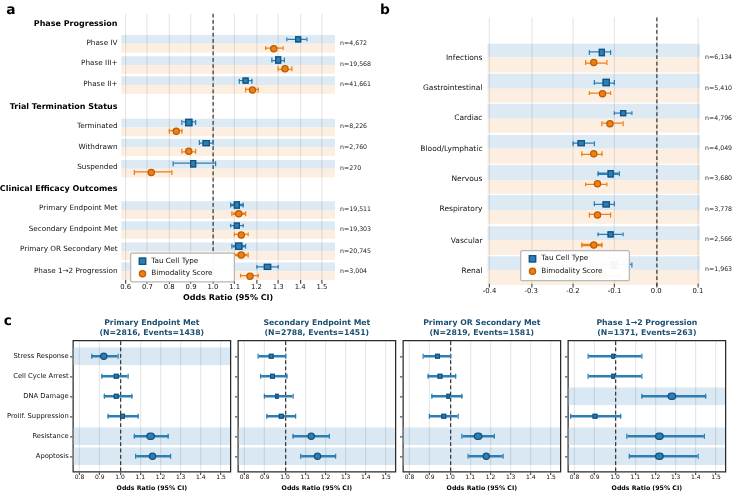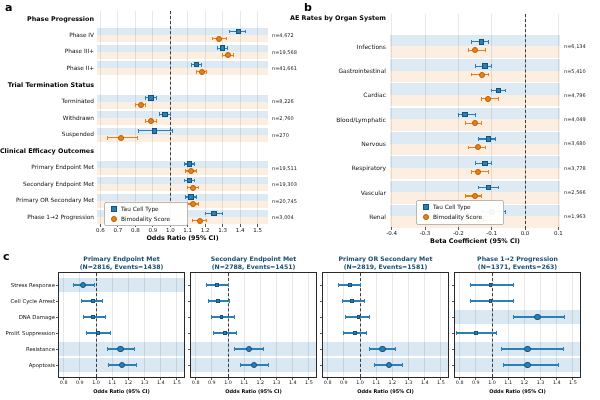--- a/index.html
+++ b/index.html
@@ -169,21 +169,20 @@
     <div style="position: absolute; white-space: nowrap; left: 192.469px; top: 218.7px; width: 1px; height: 3.8px; background: rgb(239, 126, 20);"></div>
     <div style="position: absolute; white-space: nowrap; left: 206.429px; top: 218.7px; width: 1px; height: 3.8px; background: rgb(239, 126, 20);"></div>
     <div style="position: absolute; white-space: nowrap; left: 196.949px; top: 217.6px; width: 6px; height: 6px; background: rgb(239, 126, 20); border: 1px solid rgb(185, 92, 3); border-radius: 50%;"></div>
     <div style="position: absolute; white-space: nowrap; left: 272px; top: 214.3px; font-size: 5px; color: rgb(34, 34, 34);">n=3,004</div>
     <div style="position: absolute; white-space: nowrap; left: 112.5px; width: 140px; top: 234px; text-align: center; font-size: 6.4px; font-weight: bold; color: rgb(0, 0, 0);">Odds Ratio (95% CI)</div>
     <div style="position: absolute; white-space: nowrap; left: 104px; top: 202px; width: 84px; height: 24px; background: rgba(255, 255, 255, 0.95); border: 0.8px solid rgb(184, 184, 184); border-radius: 2px;"></div>
     <div style="position: absolute; white-space: nowrap; left: 111.2px; top: 206.2px; width: 5.6px; height: 5.6px; background: rgb(43, 127, 180); border: 1px solid rgb(20, 81, 124);"></div>
     <div style="position: absolute; white-space: nowrap; left: 121px; top: 205.8px; font-size: 5.8px; color: rgb(17, 17, 17);">Tau Cell Type</div>
     <div style="position: absolute; white-space: nowrap; left: 111px; top: 216px; width: 6px; height: 6px; background: rgb(239, 126, 20); border: 1px solid rgb(185, 92, 3); border-radius: 50%;"></div>
     <div style="position: absolute; white-space: nowrap; left: 121px; top: 215.8px; font-size: 5.8px; color: rgb(17, 17, 17);">Bimodality Score</div>
-    <div style="position: absolute; white-space: nowrap; left: 246px; width: 140px; top: 14px; text-align: right; font-size: 6.4px; font-weight: bold; color: rgb(0, 0, 0);">AE Rates by Organ System</div>
     <div style="position: absolute; white-space: nowrap; left: 390px; top: 34.8px; width: 170px; height: 11.5px; background: rgb(221, 234, 244);"></div>
     <div style="position: absolute; white-space: nowrap; left: 390px; top: 46.3px; width: 170px; height: 11.5px; background: rgb(252, 239, 225);"></div>
     <div style="position: absolute; white-space: nowrap; left: 390px; top: 59.1px; width: 170px; height: 11.5px; background: rgb(221, 234, 244);"></div>
     <div style="position: absolute; white-space: nowrap; left: 390px; top: 70.6px; width: 170px; height: 11.5px; background: rgb(252, 239, 225);"></div>
     <div style="position: absolute; white-space: nowrap; left: 390px; top: 83.4px; width: 170px; height: 11.5px; background: rgb(221, 234, 244);"></div>
     <div style="position: absolute; white-space: nowrap; left: 390px; top: 94.9px; width: 170px; height: 11.5px; background: rgb(252, 239, 225);"></div>
     <div style="position: absolute; white-space: nowrap; left: 390px; top: 107.7px; width: 170px; height: 11.5px; background: rgb(221, 234, 244);"></div>
     <div style="position: absolute; white-space: nowrap; left: 390px; top: 119.2px; width: 170px; height: 11.5px; background: rgb(252, 239, 225);"></div>
     <div style="position: absolute; white-space: nowrap; left: 390px; top: 132px; width: 170px; height: 11.5px; background: rgb(221, 234, 244);"></div>
     <div style="position: absolute; white-space: nowrap; left: 390px; top: 143.5px; width: 170px; height: 11.5px; background: rgb(252, 239, 225);"></div>
@@ -285,21 +284,20 @@
     <div style="position: absolute; white-space: nowrap; left: 236px; width: 150px; top: 212.9px; text-align: right; font-size: 6px; color: rgb(17, 17, 17);">Renal</div>
     <div style="position: absolute; white-space: nowrap; left: 481.667px; top: 211.3px; width: 23.3333px; height: 1.2px; background: rgb(43, 127, 180);"></div>
     <div style="position: absolute; white-space: nowrap; left: 481.167px; top: 210px; width: 1px; height: 3.8px; background: rgb(43, 127, 180);"></div>
     <div style="position: absolute; white-space: nowrap; left: 504.5px; top: 210px; width: 1px; height: 3.8px; background: rgb(43, 127, 180);"></div>
     <div style="position: absolute; white-space: nowrap; left: 488.867px; top: 209.1px; width: 5.6px; height: 5.6px; background: rgb(43, 127, 180); border: 1px solid rgb(20, 81, 124);"></div>
     <div style="position: absolute; white-space: nowrap; left: 471.667px; top: 219.7px; width: 23.3333px; height: 1.2px; background: rgb(239, 126, 20);"></div>
     <div style="position: absolute; white-space: nowrap; left: 471.167px; top: 218.4px; width: 1px; height: 3.8px; background: rgb(239, 126, 20);"></div>
     <div style="position: absolute; white-space: nowrap; left: 494.5px; top: 218.4px; width: 1px; height: 3.8px; background: rgb(239, 126, 20);"></div>
     <div style="position: absolute; white-space: nowrap; left: 478.667px; top: 217.3px; width: 6px; height: 6px; background: rgb(239, 126, 20); border: 1px solid rgb(185, 92, 3); border-radius: 50%;"></div>
     <div style="position: absolute; white-space: nowrap; left: 564px; top: 213.3px; font-size: 5px; color: rgb(34, 34, 34);">n=1,963</div>
-    <div style="position: absolute; white-space: nowrap; left: 405px; width: 140px; top: 236.5px; text-align: center; font-size: 6.4px; font-weight: bold; color: rgb(0, 0, 0);">Beta Coefficient (95% CI)</div>
     <div style="position: absolute; white-space: nowrap; left: 416px; top: 200px; width: 88px; height: 25px; background: rgba(255, 255, 255, 0.95); border: 0.8px solid rgb(184, 184, 184); border-radius: 2px;"></div>
     <div style="position: absolute; white-space: nowrap; left: 423.2px; top: 204.2px; width: 5.6px; height: 5.6px; background: rgb(43, 127, 180); border: 1px solid rgb(20, 81, 124);"></div>
     <div style="position: absolute; white-space: nowrap; left: 433px; top: 203.8px; font-size: 5.8px; color: rgb(17, 17, 17);">Tau Cell Type</div>
     <div style="position: absolute; white-space: nowrap; left: 423px; top: 214px; width: 6px; height: 6px; background: rgb(239, 126, 20); border: 1px solid rgb(185, 92, 3); border-radius: 50%;"></div>
     <div style="position: absolute; white-space: nowrap; left: 433px; top: 213.8px; font-size: 5.8px; color: rgb(17, 17, 17);">Bimodality Score</div>
     <div style="position: absolute; white-space: nowrap; left: 48px; width: 147px; top: 255px; text-align: center; font-size: 6.2px; font-weight: bold; color: rgb(27, 79, 114);">Primary Endpoint Met</div>
     <div style="position: absolute; white-space: nowrap; left: 48px; width: 147px; top: 263px; text-align: center; font-size: 6.2px; font-weight: bold; color: rgb(27, 79, 114);">(N=2816, Events=1438)</div>
     <div style="position: absolute; white-space: nowrap; left: 58px; top: 272px; width: 127px; height: 106px; border: 0.8px solid rgb(42, 42, 42); background: rgb(255, 255, 255);"></div>
     <div style="position: absolute; white-space: nowrap; left: 58.8px; top: 277.7px; width: 125.4px; height: 14.6px; background: rgb(217, 232, 242);"></div>
     <div style="position: absolute; white-space: nowrap; left: 58.8px; top: 341.7px; width: 125.4px; height: 14.6px; background: rgb(217, 232, 242);"></div>

